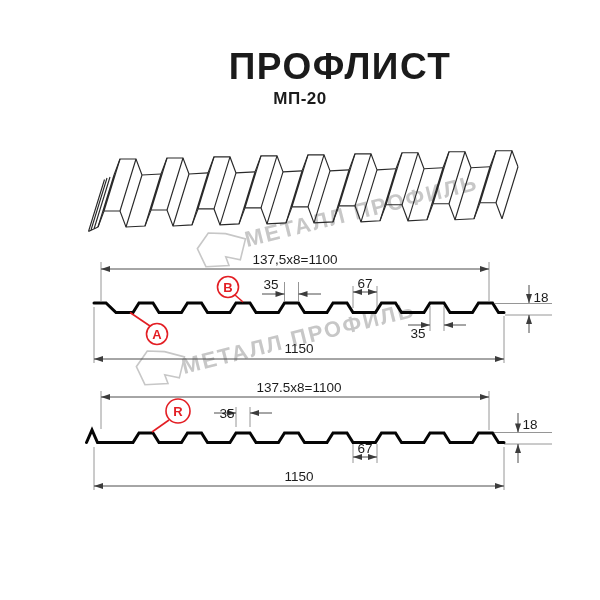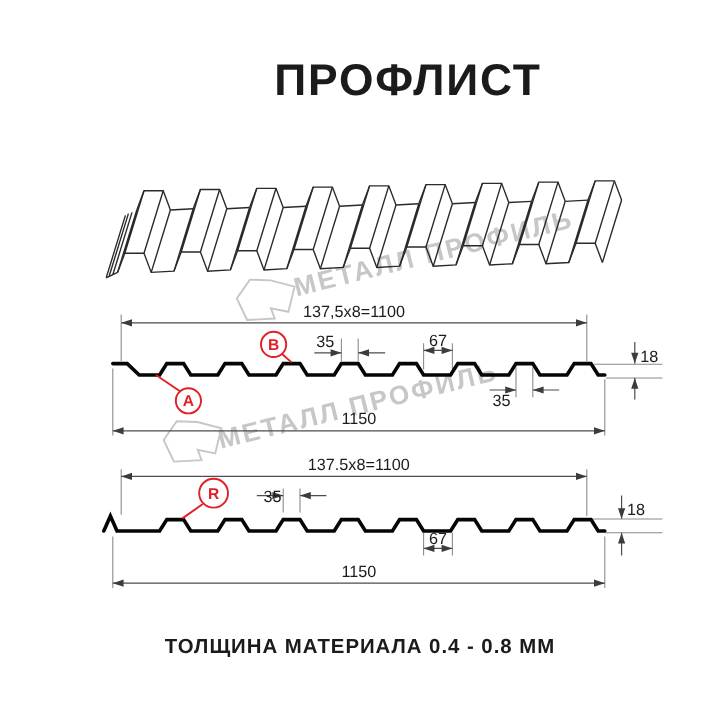--- a/index.html
+++ b/index.html
@@ -22,20 +22,21 @@
   .arr{fill:#3c3c3c;stroke:none;}
   .red{stroke:#e31e24;fill:none;stroke-width:1.6;}
   text.redl{fill:#e31e24;font-weight:bold;font-size:13px;}
 </style>
 </head>
 <body>
 
 <div class="stage">
 
   <div class="title">ПРОФЛИСТ</div>
+  <div class="subtitle">МП-20</div>
 
   <svg class="draw" width="600" height="600" viewBox="0 0 600 600">
 
     <g>
       <path class="logo" transform="translate(194,232) rotate(-8)" d="M 7 36 L 1 17 L 14 3 L 31 6 L 50 14 L 42 34 L 28 29 L 30 38 Z"></path>
       <text class="wm" transform="translate(247,247) rotate(-14)">МЕТАЛЛ ПРОФИЛЬ</text>
     </g>
 
     <g>
       <path class="sheet3d" d="M91 230 L107 178 M94 229 L110 177 M88.5 231.5 L104.5 179.5 M88.5 231.5 L98 227"></path>
@@ -121,14 +122,13 @@
       <text x="530" y="429" text-anchor="middle">18</text>
 
       <g>
         <line class="red" x1="169" y1="420" x2="152" y2="432"></line>
         <circle class="red" cx="178" cy="411" r="12"></circle>
         <text class="redl" x="178" y="416" text-anchor="middle">R</text>
       </g>
     </g>
   </svg>
 
-  <div class="footer">ТОЛЩИНА МАТЕРИАЛА 0.4 - 0.8 ММ</div>
 </div>
 
 </body></html>

